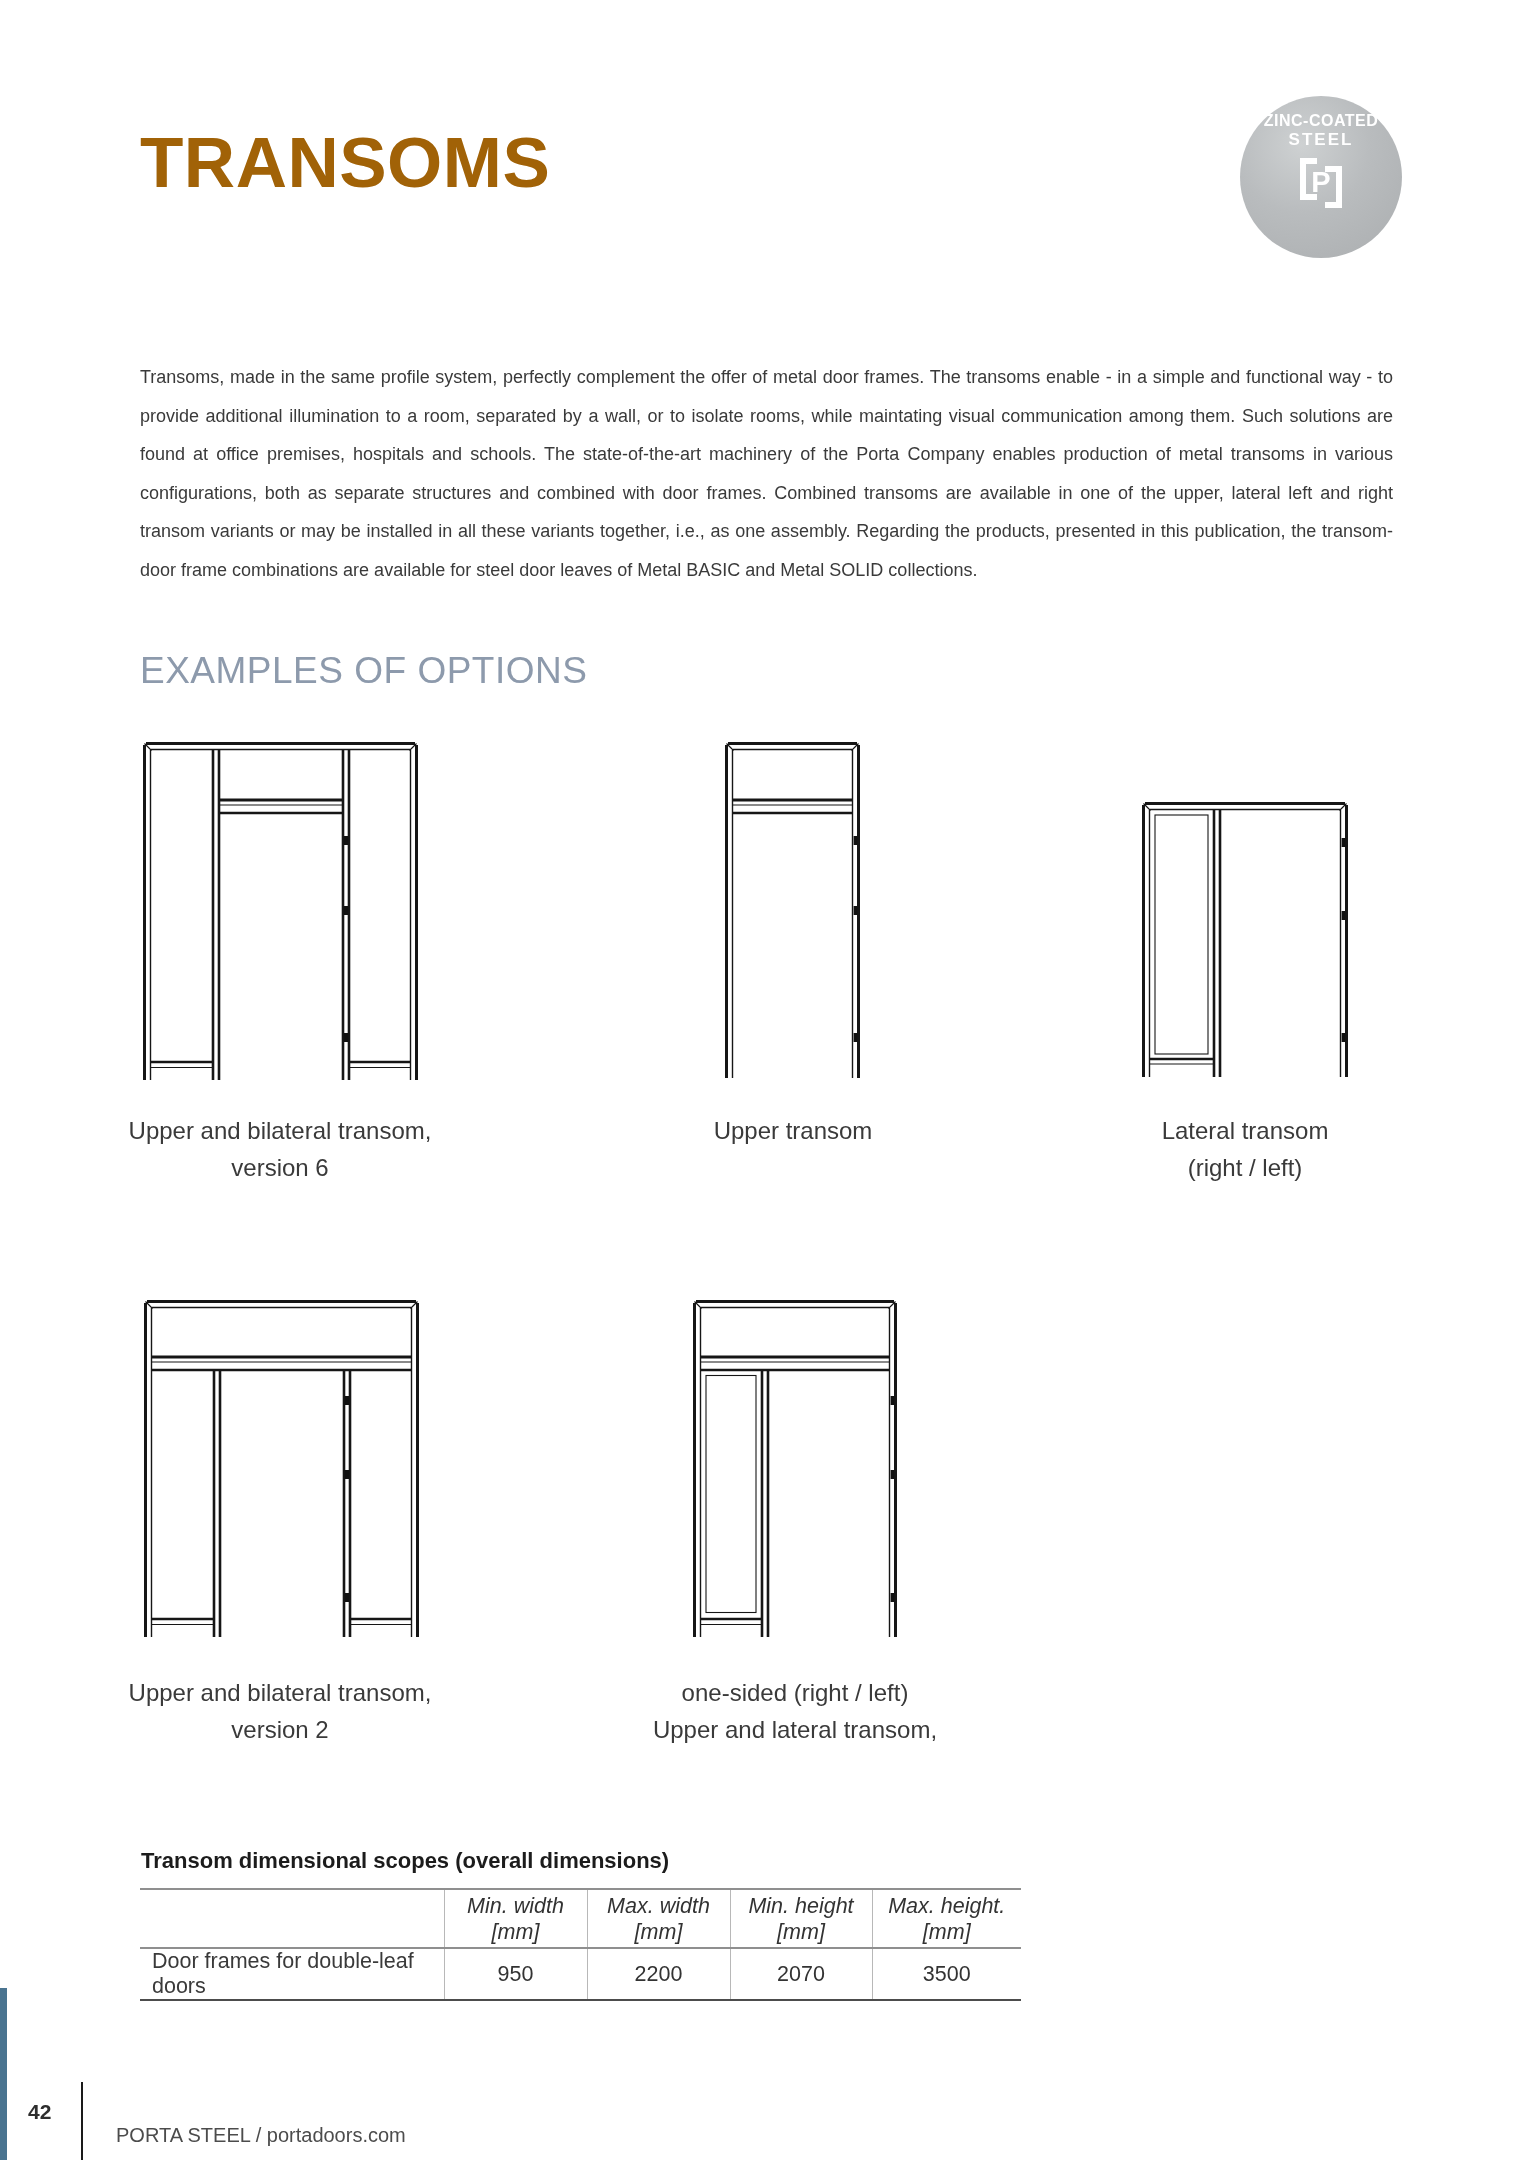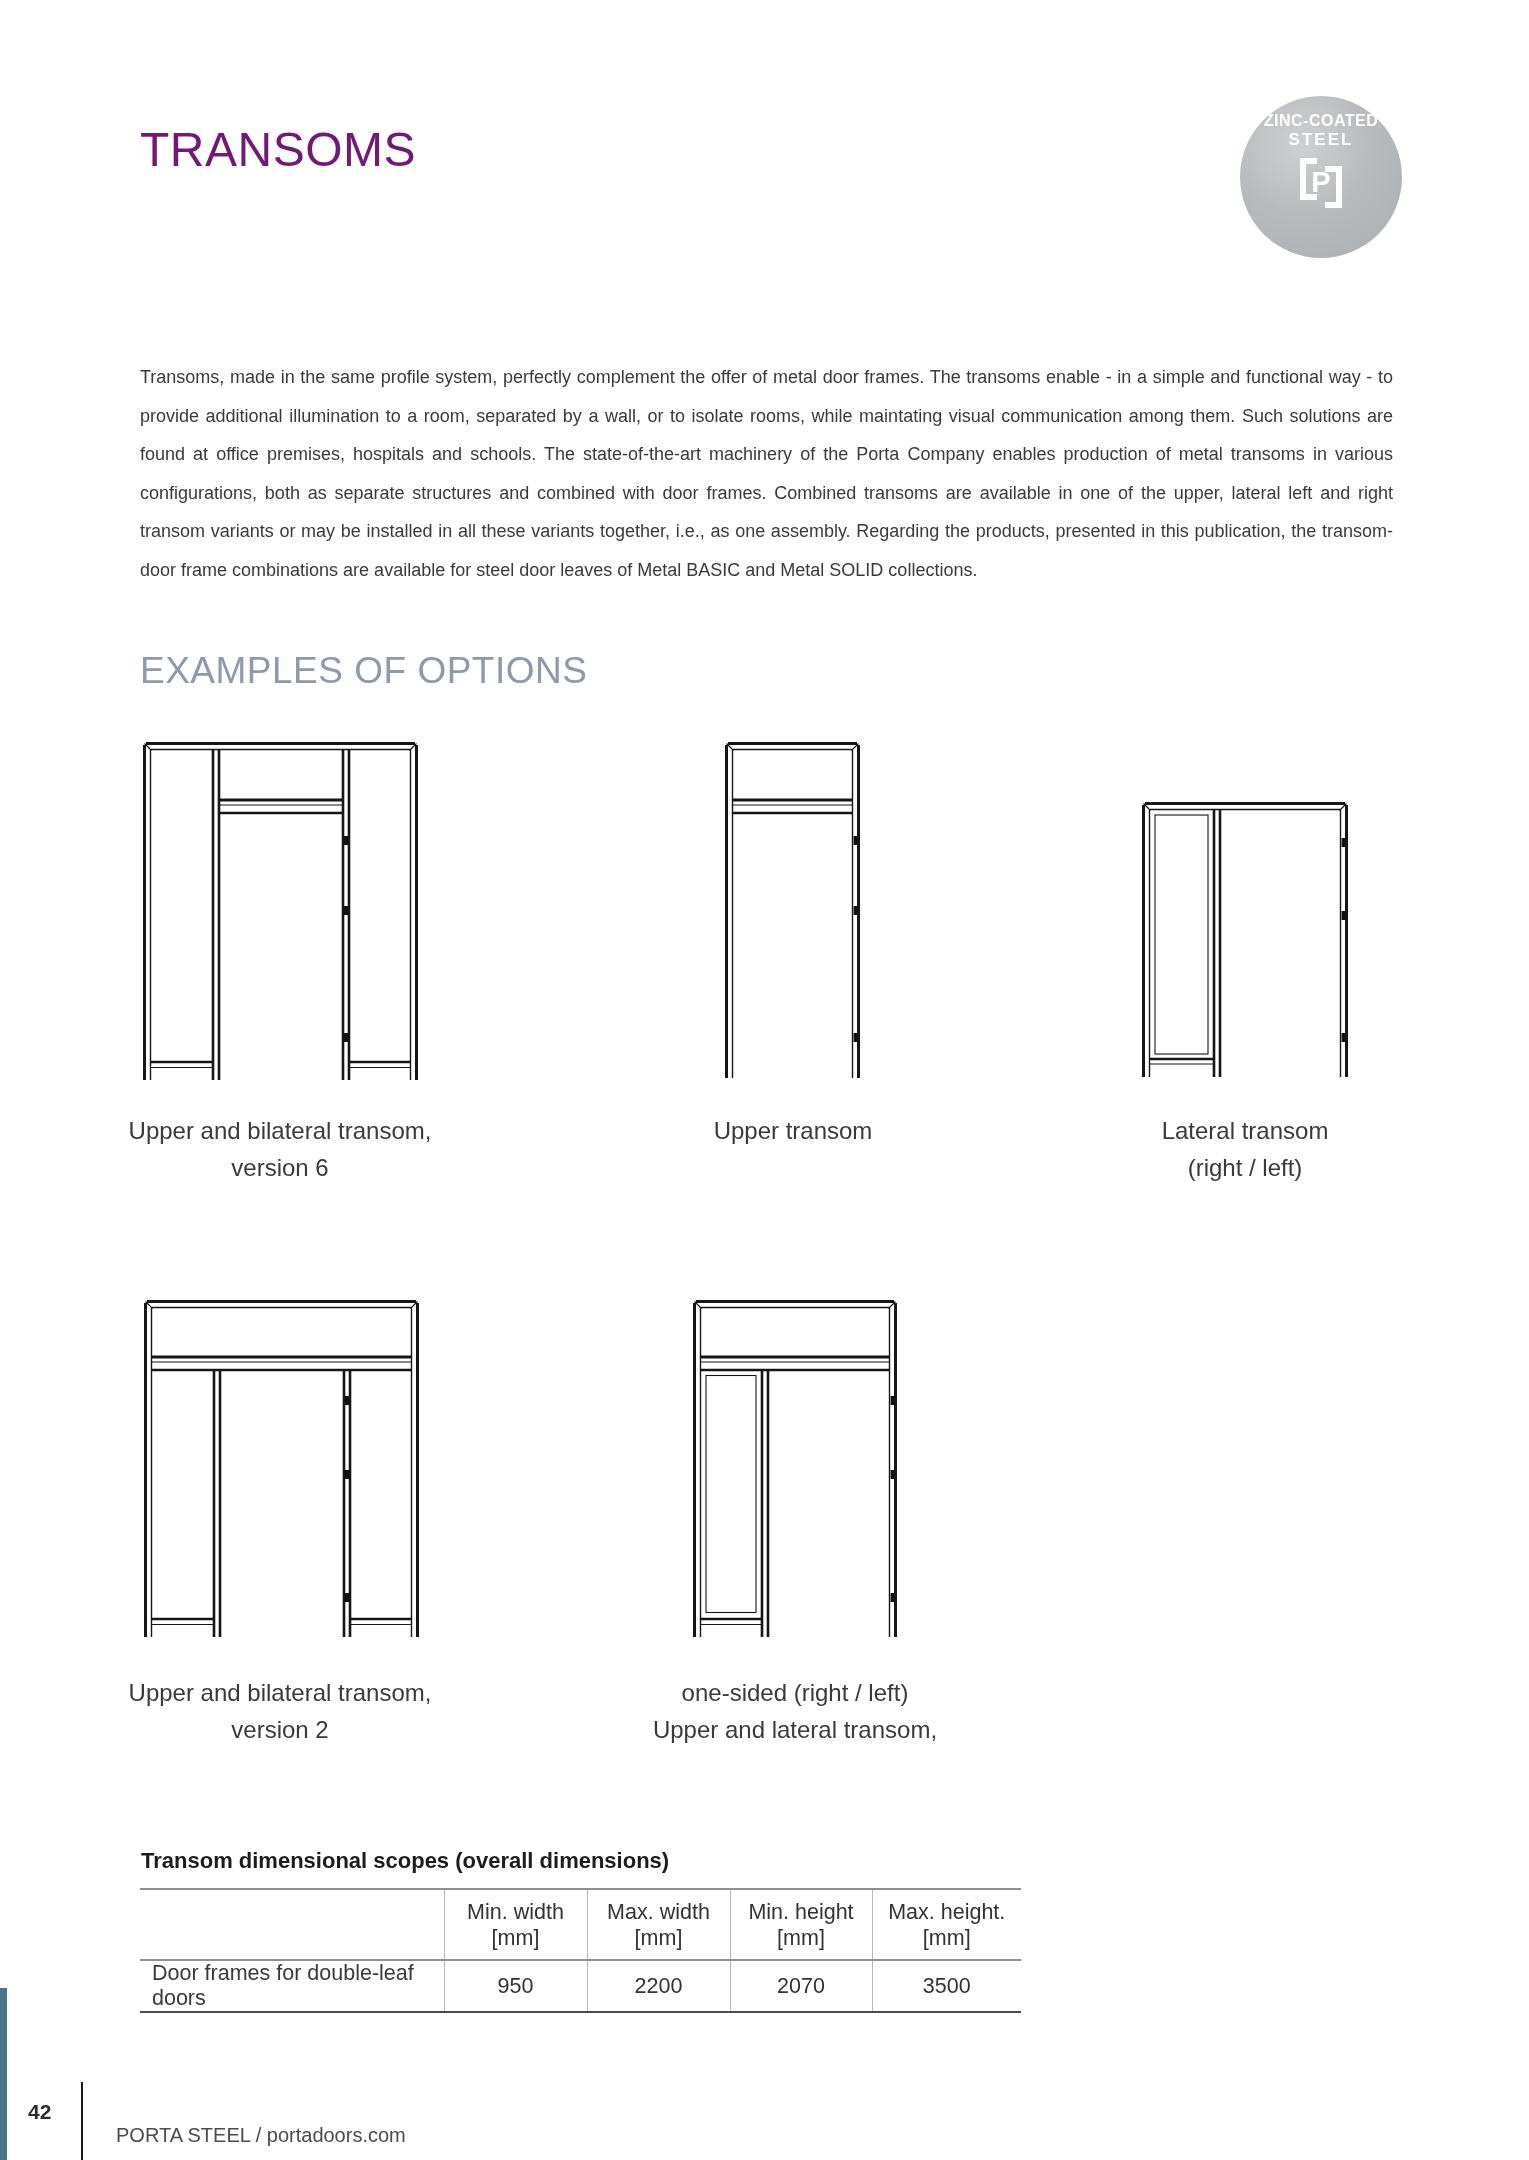--- a/index.html
+++ b/index.html
@@ -1,20 +1,20 @@
 <!DOCTYPE html>
 <html><head>
 <meta charset="utf-8">
 <style>
   html,body{margin:0;padding:0;background:#fff;}
   .page{position:relative;width:1529px;height:2160px;background:#ffffff;
         font-family:"Liberation Sans",sans-serif;overflow:hidden;}
 
-  .title{position:absolute;left:140px;top:122px;font-size:48px;font-weight:normal;
-         color:#701a75;letter-spacing:0.5px;}
+  .title{position:absolute;left:140px;top:122px;font-size:71px;font-weight:bold;
+         color:#a16207;letter-spacing:0.5px;}
 
   
   .badge{position:absolute;left:1240px;top:96px;width:162px;height:162px;border-radius:50%;
          background:radial-gradient(circle at 38% 30%, #ced1d2 0%, #b9bcbe 45%, #aaadaf 100%);
          display:flex;flex-direction:column;align-items:center;}
   .badge-t1{margin-top:16px;font-size:16px;font-weight:bold;color:#fff;letter-spacing:0.5px;}
   .badge-t2{font-size:17px;font-weight:bold;color:#fff;letter-spacing:2px;}
   .badge-logo{margin-top:8px;position:relative;width:46px;height:50px;}
   .bracket-l{position:absolute;left:2px;top:0;width:17px;height:42px;box-sizing:border-box;
              border:6px solid #fff;border-right:none;}
@@ -36,21 +36,21 @@
            line-height:37px;color:#3a3a3a;}
   .cap1{left:70px;top:1112px;}
   .cap2{left:583px;top:1112px;}
   .cap3{left:1035px;top:1112px;}
   .cap4{left:70px;top:1674px;}
   .cap5{left:585px;top:1674px;}
 
   .tbl-heading{position:absolute;left:141px;top:1848px;font-size:22px;font-weight:bold;color:#1c1c1c;}
   table.dims{position:absolute;left:140px;top:1888px;border-collapse:collapse;table-layout:fixed;
              font-size:21.5px;color:#333;border-top:2px solid #8f8f8f;border-bottom:2px solid #4c4c4c;}
-  table.dims thead tr{height:71px;border-bottom:2px solid #8f8f8f;}
+  table.dims thead tr{height:59px;border-bottom:2px solid #8f8f8f;font-style:italic;}
   table.dims tbody tr{height:38px;}
   table.dims tbody tr.r1{border-bottom:1.5px solid #9a9a9a;}
   table.dims th{font-weight:normal;text-align:center;line-height:26px;padding:0;}
   table.dims td{text-align:center;padding:0;}
   table.dims th + th, table.dims td + td{border-left:1px solid #b8b8b8;}
   table.dims td.lbl{text-align:left;padding-left:12px;color:#3a3a3a;}
 
   .footer-num{position:absolute;left:28px;top:2100px;font-size:21px;font-weight:bold;color:#2e2e2e;}
   .footer-divider{position:absolute;left:81px;top:2082px;width:2px;height:78px;background:#1a1a1a;}
   .footer-text{position:absolute;left:116px;top:2100px;font-size:20px;color:#4c4c4c;margin-top:24px;}

